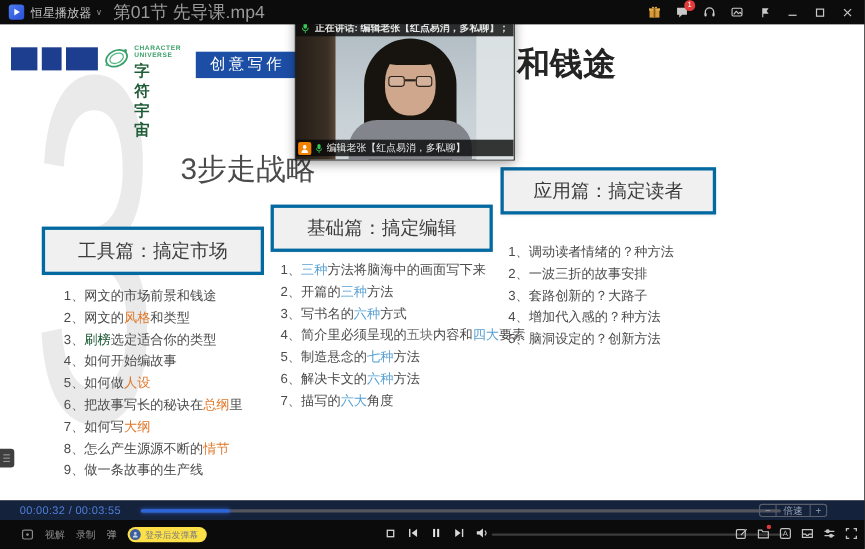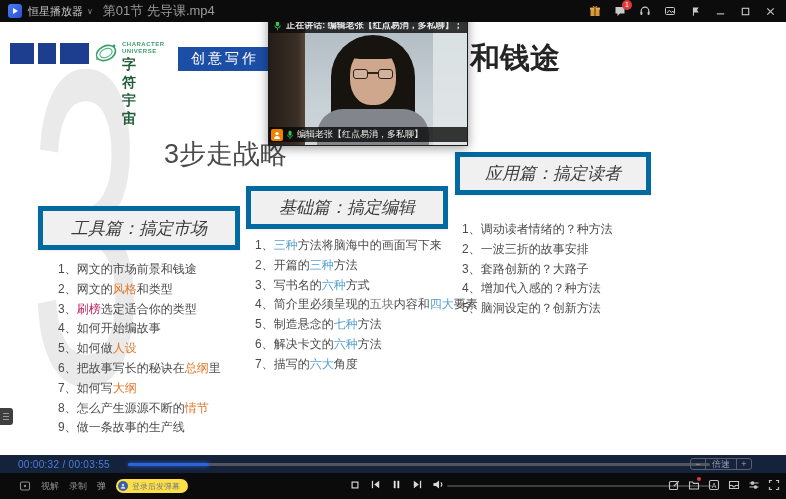--- a/index.html
+++ b/index.html
@@ -15,21 +15,21 @@
     background:#0c0c0c; display:flex; align-items:center; padding:0 8px; z-index:30;
   }
   .app-ico {
     width:14px; height:14px; border-radius:3px;
     background:linear-gradient(135deg,#4a7df0,#2b4fd8);
     display:flex; align-items:center; justify-content:center; margin-right:6px;
   }
   .app-ico svg { display:block; }
   .tb-appname { font-size:11px; color:#c7c7c7; }
   .tb-chev { font-size:8px; color:#8a8a8a; margin:0 10px 0 4px; }
-  .tb-file { font-size:13px; color:#9a9a9a; }
+  .tb-file { font-size:16px; color:#9a9a9a; }
   .tb-right { margin-left:auto; display:flex; align-items:center; gap:9px; }
   .tb-btn { position:relative; width:16px; height:16px; display:flex; align-items:center; justify-content:center; cursor:default; }
   .tb-btn svg { display:block; }
   .badge {
     position:absolute; top:-3px; right:-4px; min-width:10px; height:10px; border-radius:5px;
     background:#e03a3a; color:#fff; font-size:7px; line-height:10px; text-align:center; padding:0 2px;
   }
   
   .video { position:absolute; top:22px; left:0; width:786px; height:433px; background:#fff; overflow:hidden; }
   .watermark {
@@ -44,23 +44,23 @@
   .logo-swirl { position:absolute; left:82px; top:-4px; }
   .brand-en { position:absolute; left:112px; top:-2px; font-size:6px; font-weight:bold; color:#3aa06a; letter-spacing:.5px; line-height:7px; }
   .brand-cn { position:absolute; left:112px; top:13px; font-size:14px; font-weight:bold; color:#1f5c38; letter-spacing:2px; }
   .brand-btn {
     position:absolute; left:168px; top:4px; width:94px; height:24px; background:#1d4ea6;
     color:#fff; font-size:14px; letter-spacing:3px; display:flex; align-items:center; justify-content:center;
   }
   .headline { position:absolute; left:470px; top:16px; font-size:30px; font-weight:bold; color:#242424; z-index:1; }
   .heading { position:absolute; left:164px; top:114px; font-size:27px; font-weight:500; color:#4b4b4b; z-index:1; }
   .colbox {
-    position:absolute; background:#f0f0f0; border:5px solid #0369a1;
+    position:absolute; background:#f0f0f0; border:3px solid #0369a1;
     box-shadow:0 1px 2px rgba(0,0,0,.08); display:flex; align-items:center; justify-content:center;
-    font-size:17px; color:#3c3c3c; z-index:1; font-weight:500;font-style:italic;
+    font-size:17px; color:#3c3c3c; z-index:1; font-weight:500;
   }
   .collist { position:absolute; z-index:1; font-size:12px; color:#4b4b4b; }
   .collist .li { line-height:19.8px; white-space:nowrap; }
   .edge-tab {
     position:absolute; left:0; top:386px; width:13px; height:17px; background:#3f3f3f;
     border-radius:0 3px 3px 0; z-index:3; display:flex; flex-direction:column; justify-content:center; gap:2px; padding-left:3px;
   }
   .edge-tab i { display:block; width:6px; height:1px; background:#9a9a9a; }
   
   .cam {
@@ -205,21 +205,21 @@
       <span class="brand-btn">创意写作</span>
     </div>
 
     <div class="headline">和钱途</div>
     <div class="heading">3步走战略</div>
 
     <div class="colbox" style="left:38px;top:184px;width:202px;height:44px;">工具篇：搞定市场</div>
     <div class="collist" style="left:58px;top:238px;">
         <div class="li"><span>1、网文的市场前景和钱途</span></div>
         <div class="li"><span>2、网文的</span><span style="color: rgb(224, 120, 42);">风格</span><span>和类型</span></div>
-        <div class="li"><span>3、</span><span style="color: #be185d;">刷榜</span><span>选定适合你的类型</span></div>
+        <div class="li"><span>3、</span><span style="color: #14532d;">刷榜</span><span>选定适合你的类型</span></div>
         <div class="li"><span>4、如何开始编故事</span></div>
         <div class="li"><span>5、如何做</span><span style="color: rgb(224, 120, 42);">人设</span></div>
         <div class="li"><span>6、把故事写长的秘诀在</span><span style="color: rgb(224, 120, 42);">总纲</span><span>里</span></div>
         <div class="li"><span>7、如何写</span><span style="color: rgb(224, 120, 42);">大纲</span></div>
         <div class="li"><span>8、怎么产生源源不断的</span><span style="color: rgb(224, 120, 42);">情节</span></div>
         <div class="li"><span>9、做一条故事的生产线</span></div>
       </div>
 
     <div class="colbox" style="left:246px;top:164px;width:202px;height:43px;">基础篇：搞定编辑</div>
     <div class="collist" style="left:255px;top:214px;line-height:20.4px;">

